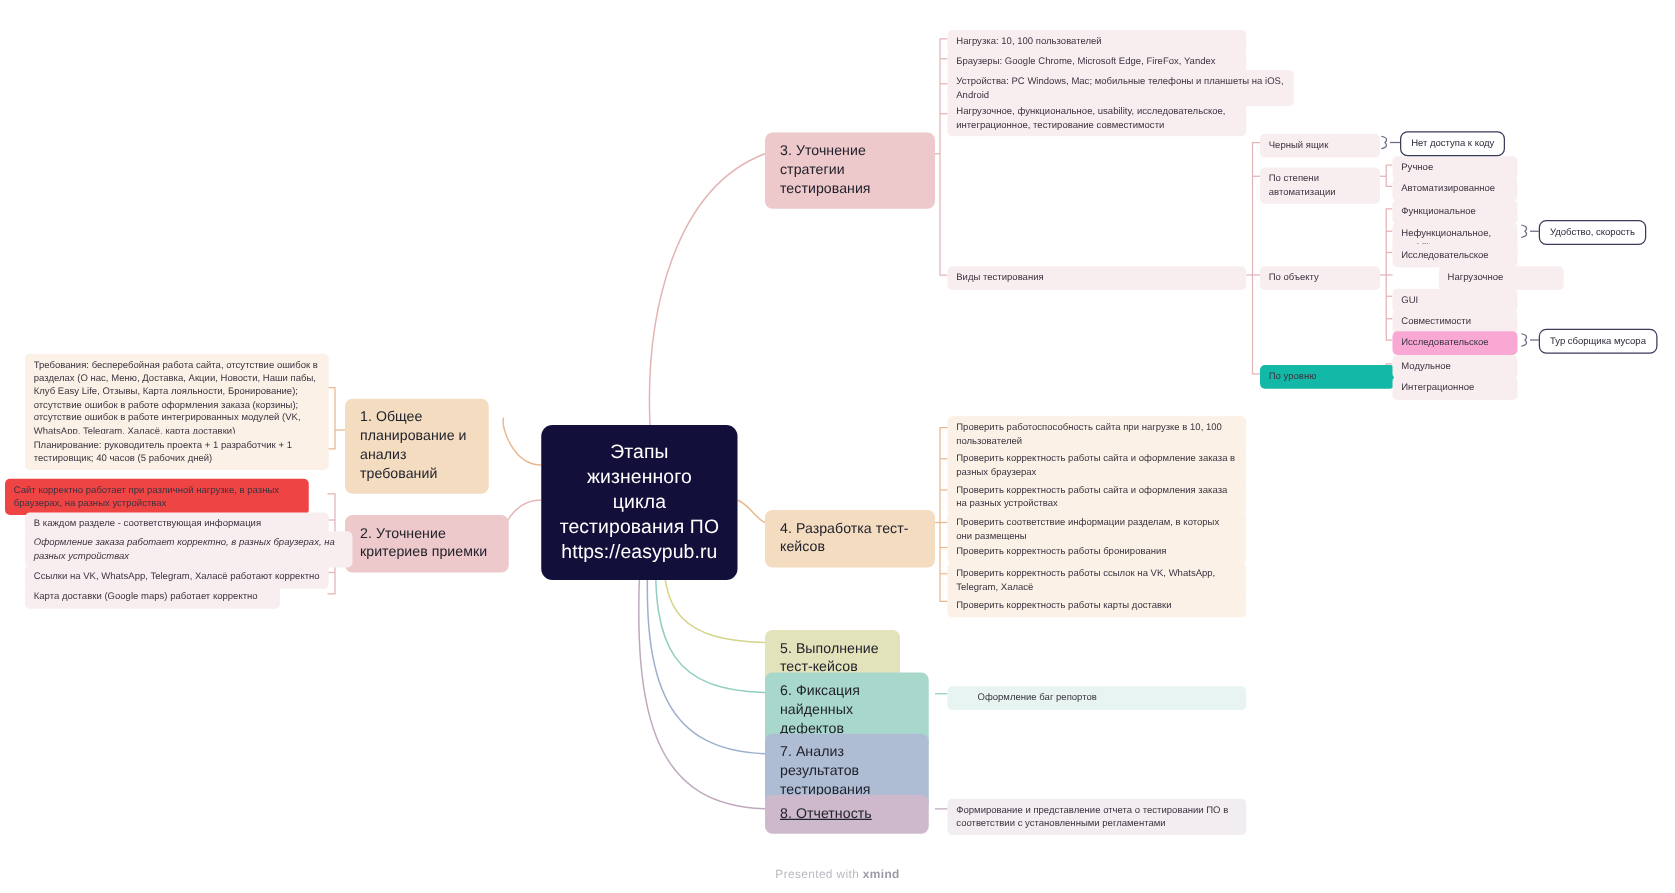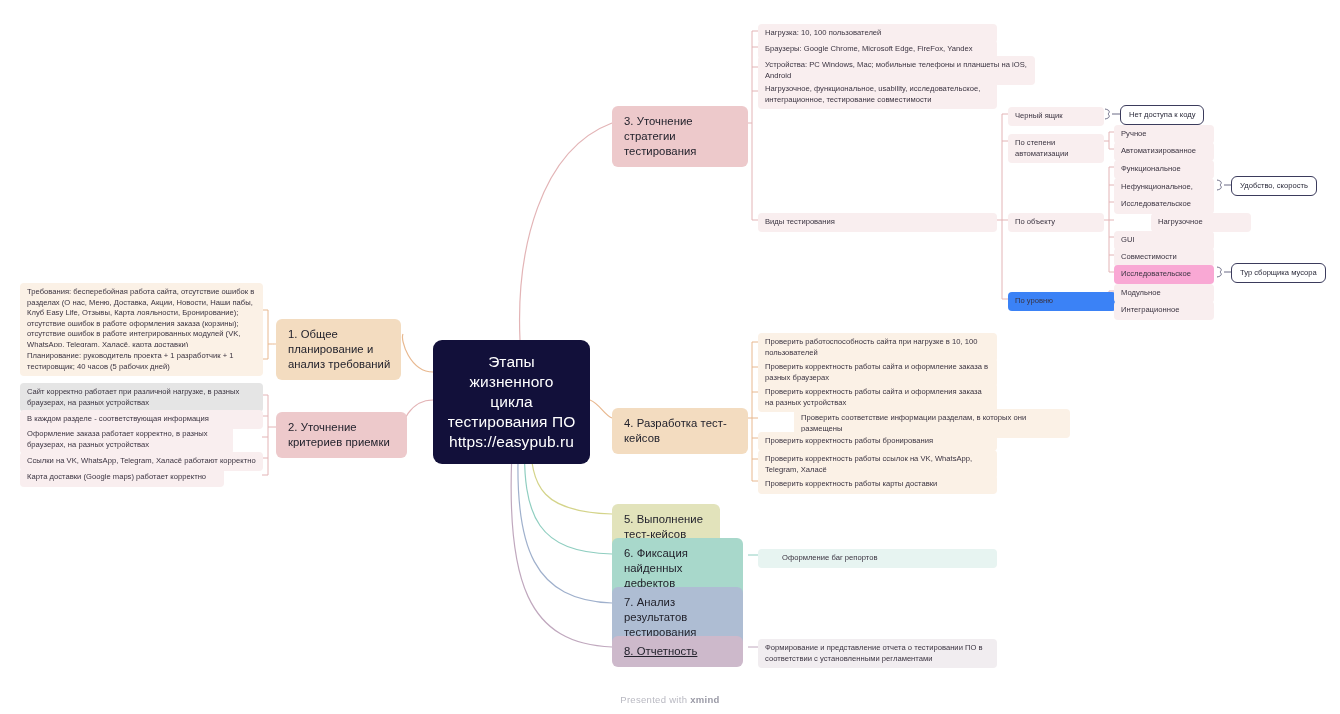--- a/index.html
+++ b/index.html
@@ -124,45 +124,45 @@
     <path d="M752,459 L758,459" stroke="#e8b88f" stroke-width="1" fill="none"></path>
     <path d="M752,418 L752,481 L758,481" stroke="#e8b88f" stroke-width="1" fill="none"></path>
 
     <path d="M748,555 L758,555" stroke="#8fcec0" stroke-width="1" fill="none"></path>
 
     <path d="M748,647 L758,647" stroke="#c0a8be" stroke-width="1" fill="none"></path>
   </svg>
 
   <div class="node central" style="left:433px;top:340px;width:157px;">Этапы жизненного цикла тестирования ПО https://easypub.ru</div>
 
-  <div class="node branch" style="left:276px;top:319px;width:125px;background:#f3dcc0;">1.  Общее планирование и анализ требований</div>
+  <div class="node branch" style="left:276px;top:319px;width:115px;background:#f3dcc0;">1.  Общее планирование и анализ требований</div>
 
   <div class="node leaf" style="left:20px;top:283px;width:243px;background:#fbf1e6;">Требования: бесперебойная работа сайта, отсутствие ошибок в разделах (О нас, Меню, Доставка, Акции, Новости, Наши пабы, Клуб Easy Life, Отзывы, Карта лояльности, Бронирование); отсутствие ошибок в работе оформления заказа (корзины); отсутствие ошибок в работе интегрированных модулей (VK, WhatsApp, Telegram, Халасё, карта доставки)</div>
   <div class="node leaf" style="left:20px;top:347px;width:243px;background:#fbf1e6;">Планирование: руководитель проекта + 1 разработчик + 1 тестировщик; 40 часов (5 рабочих дней)</div>
 
   <div class="node branch" style="left:276px;top:412px;width:131px;background:#edc9cb;">2. Уточнение критериев приемки</div>
 
-  <div class="node leaf" style="left:20px;top:383px;width:243px;background:#e5e5e5;">Сайт корректно работает при различной нагрузке, в разных браузерах, на разных устройствах</div>
+  <div class="node leaf" style="left:4px;top:383px;width:243px;background:#ef4444;">Сайт корректно работает при различной нагрузке, в разных браузерах, на разных устройствах</div>
   <div class="node leaf" style="left:20px;top:410px;width:243px;background:#f9eeef;">В каждом разделе - соответствующая информация</div>
-  <div class="node leaf" style="left:20px;top:425px;width:213px;background:#f9eeef;">Оформление заказа работает корректно, в разных браузерах, на разных устройствах</div>
+  <div class="node leaf" style="left:20px;top:425px;width:262px;background:#f9eeef;font-style:italic;">Оформление заказа работает корректно, в разных браузерах, на разных устройствах</div>
   <div class="node leaf" style="left:20px;top:452px;width:243px;background:#f9eeef;">Ссылки на VK, WhatsApp, Telegram, Халасё работают корректно</div>
   <div class="node leaf" style="left:20px;top:468px;width:204px;background:#f9eeef;">Карта доставки (Google maps) работает корректно</div>
 
   <div class="node branch" style="left:612px;top:106px;width:136px;background:#edc9cb;">3. Уточнение стратегии тестирования</div>
 
   <div class="node leaf" style="left:758px;top:24px;width:239px;background:#f9eeef;">Нагрузка: 10, 100 пользователей</div>
   <div class="node leaf" style="left:758px;top:40px;width:239px;background:#f9eeef;">Браузеры: Google Chrome, Microsoft Edge, FireFox, Yandex</div>
   <div class="node leaf" style="left:758px;top:56px;width:277px;background:#f9eeef;">Устройства: PC Windows, Mac; мобильные телефоны и планшеты на iOS, Android</div>
   <div class="node leaf" style="left:758px;top:80px;width:239px;background:#f9eeef;">Нагрузочное, функциональное, usability, исследовательское, интеграционное, тестирование совместимости</div>
   <div class="node leaf" style="left:758px;top:213px;width:239px;background:#f9eeef;">Виды тестирования</div>
 
   <div class="node leaf" style="left:1008px;top:107px;width:96px;background:#f9eeef;">Черный ящик</div>
   <div class="node leaf" style="left:1008px;top:134px;width:96px;background:#f9eeef;">По степени автоматизации</div>
   <div class="node leaf" style="left:1008px;top:213px;width:96px;background:#f9eeef;">По объекту</div>
-  <div class="node leaf" style="left:1008px;top:292px;width:108px;background:#3b82f6;">По уровню</div>
+  <div class="node leaf" style="left:1008px;top:292px;width:108px;background:#14b8a6;">По уровню</div>
 
   <div class="node leaf" style="left:1114px;top:125px;width:100px;background:#f9eeef;">Ручное</div>
   <div class="node leaf" style="left:1114px;top:142px;width:100px;background:#f9eeef;">Автоматизированное</div>
   <div class="node leaf" style="left:1114px;top:160px;width:100px;background:#f9eeef;">Функциональное</div>
   <div class="node leaf" style="left:1114px;top:178px;width:100px;background:#f9eeef;">Нефункциональное, usability</div>
   <div class="node leaf" style="left:1114px;top:195px;width:100px;background:#f9eeef;">Исследовательское</div>
   <div class="node leaf" style="left:1114px;top:213px;width:100px;background:#f9eeef;margin-left:37px;">Нагрузочное</div>
   <div class="node leaf" style="left:1114px;top:231px;width:100px;background:#f9eeef;">GUI</div>
   <div class="node leaf" style="left:1114px;top:248px;width:100px;background:#f9eeef;">Совместимости</div>
   <div class="node leaf" style="left:1114px;top:265px;width:100px;background:#f9a8d4;">Исследовательское</div>
@@ -171,21 +171,21 @@
 
   <div class="node callout" style="left:1120px;top:105px;">Нет доступа к коду</div>
   <div class="node callout" style="left:1231px;top:176px;">Удобство, скорость</div>
   <div class="node callout" style="left:1231px;top:263px;">Тур сборщика мусора</div>
 
   <div class="node branch" style="left:612px;top:408px;width:136px;background:#f3dcc0;">4. Разработка тест-кейсов</div>
 
   <div class="node leaf" style="left:758px;top:333px;width:239px;background:#fbf1e6;">Проверить работоспособность сайта при нагрузке в 10, 100 пользователей</div>
   <div class="node leaf" style="left:758px;top:358px;width:239px;background:#fbf1e6;">Проверить корректность работы сайта и оформление заказа в разных браузерах</div>
   <div class="node leaf" style="left:758px;top:383px;width:239px;background:#fbf1e6;">Проверить корректность работы сайта и оформления заказа на разных устройствах</div>
-  <div class="node leaf" style="left:758px;top:409px;width:276px;background:#fbf1e6;margin-left:36px;">Проверить соответствие информации разделам, в которых они размещены</div>
+  <div class="node leaf" style="left:758px;top:409px;width:239px;background:#fbf1e6;">Проверить соответствие информации разделам, в которых они размещены</div>
   <div class="node leaf" style="left:758px;top:432px;width:239px;background:#fbf1e6;">Проверить корректность работы бронирования</div>
   <div class="node leaf" style="left:758px;top:450px;width:239px;background:#fbf1e6;">Проверить корректность работы ссылок на VK, WhatsApp, Telegram, Халасё</div>
   <div class="node leaf" style="left:758px;top:475px;width:239px;background:#fbf1e6;">Проверить корректность работы карты доставки</div>
 
   <div class="node branch" style="left:612px;top:504px;width:108px;background:#e2e3bb;">5. Выполнение тест-кейсов</div>
 
   <div class="node branch" style="left:612px;top:538px;width:131px;background:#a8d8cb;">6. Фиксация найденных дефектов</div>
   <div class="node leaf" style="left:758px;top:549px;width:239px;background:#e7f4f1;padding-left:24px;">Оформление баг репортов</div>
 
   <div class="node branch" style="left:612px;top:587px;width:131px;background:#aebdd3;">7. Анализ результатов тестирования</div>

